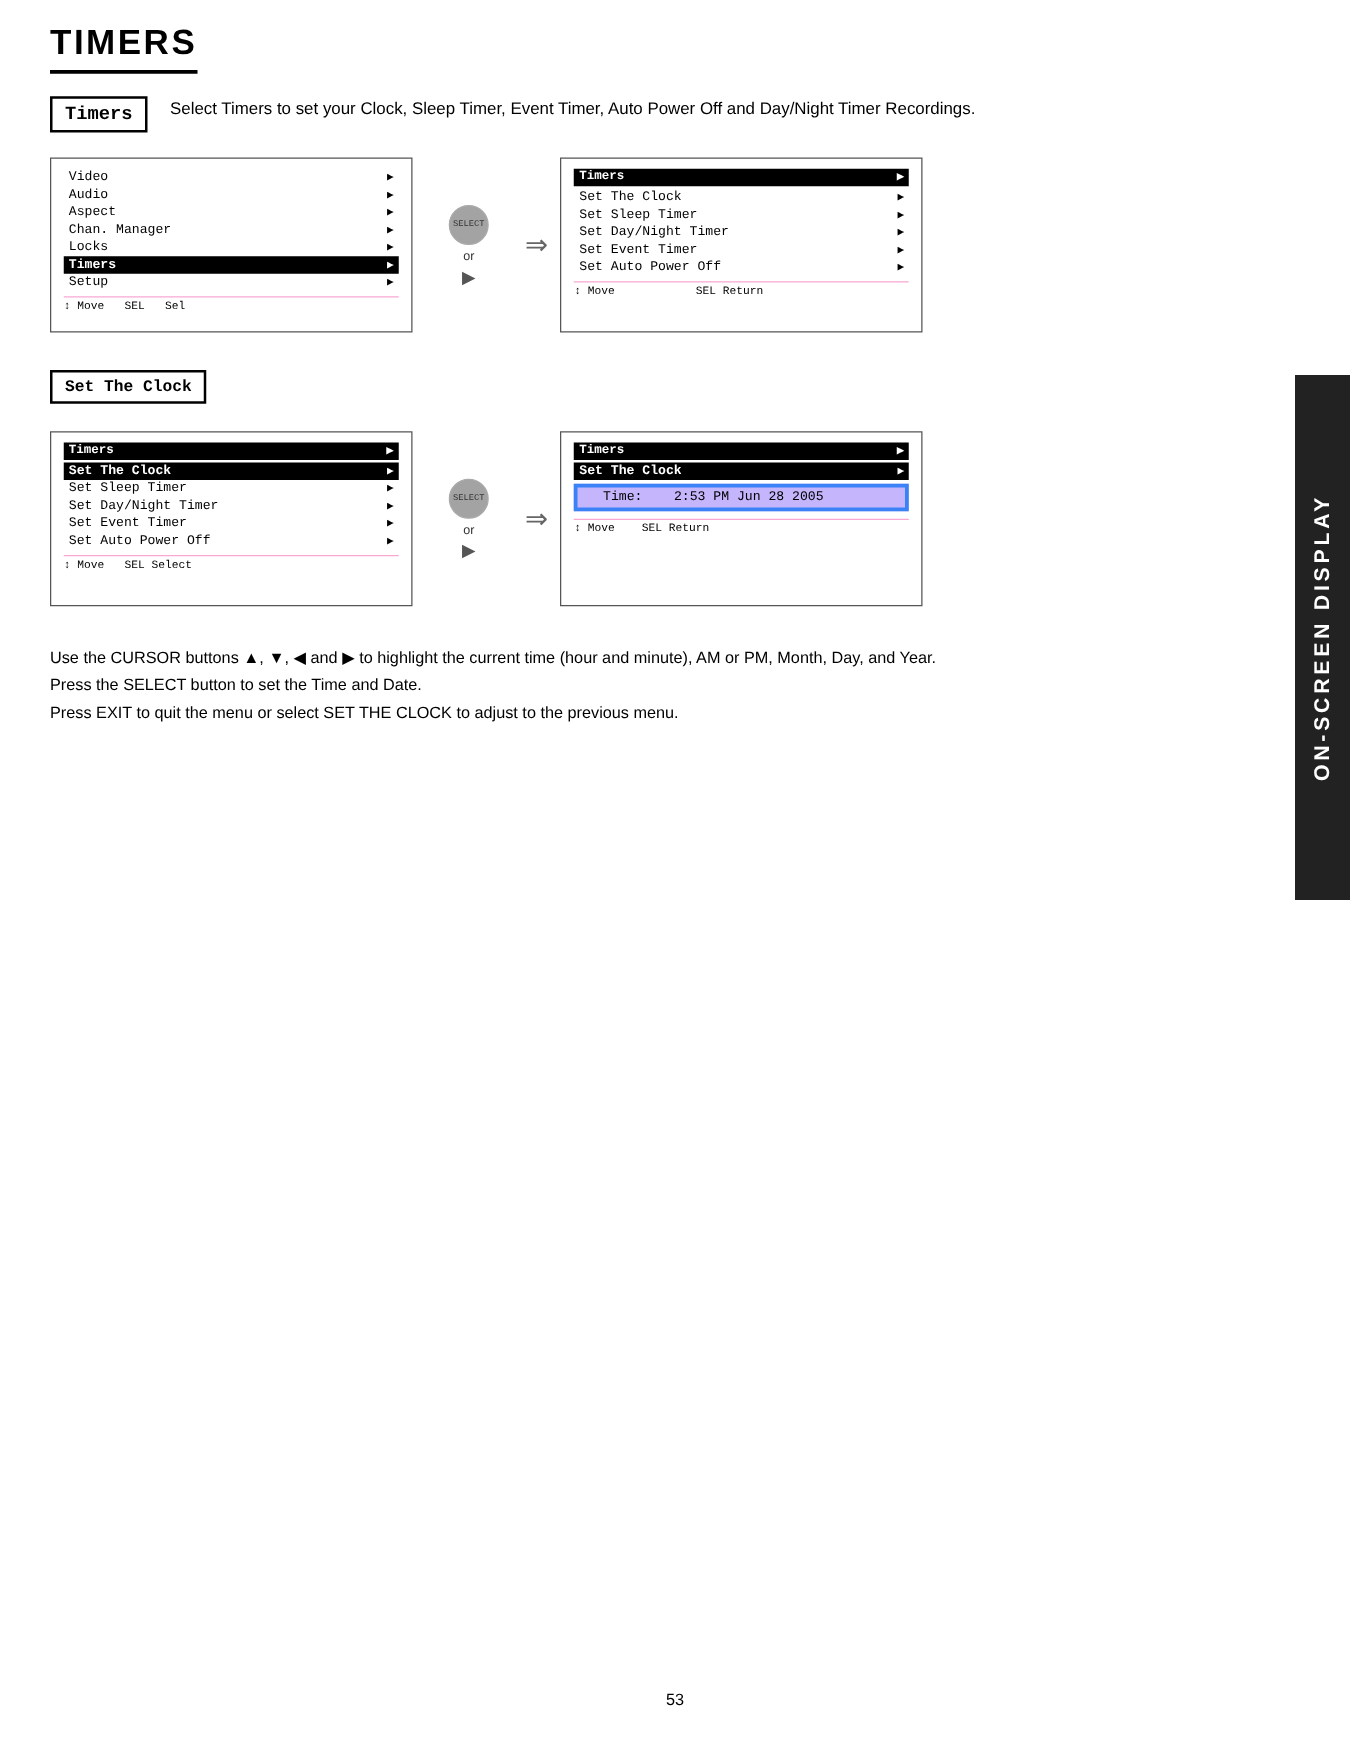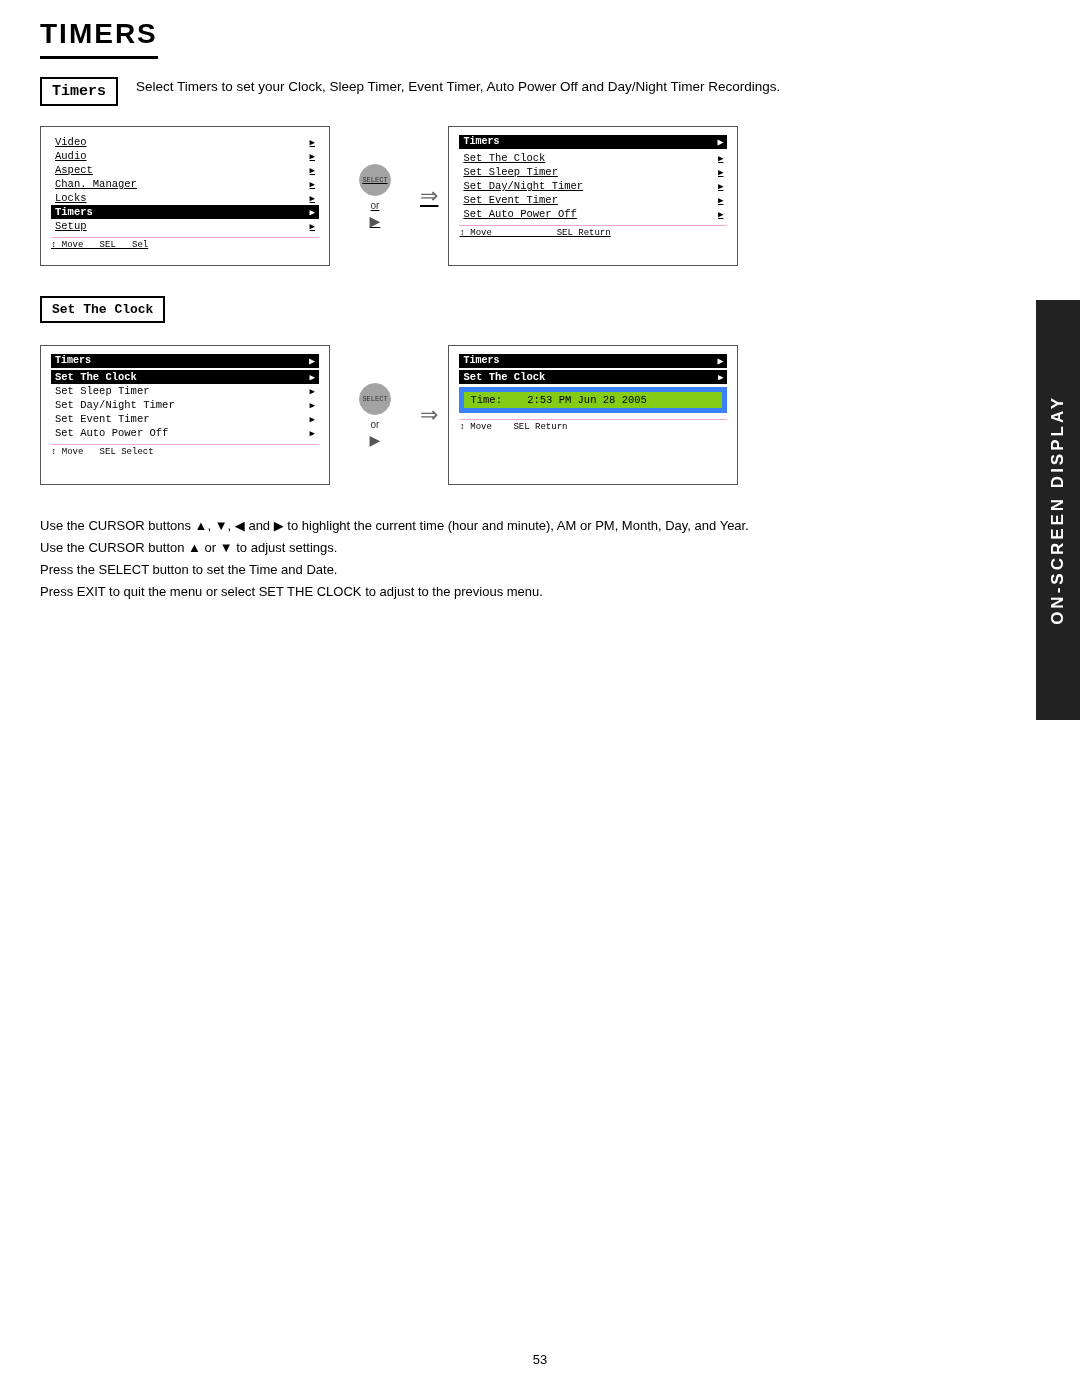--- a/index.html
+++ b/index.html
@@ -50,21 +50,20 @@
       line-height: 1.5;
     }
 
     
     .diagram-section {
       padding: 0 40px;
       margin-bottom: 30px;
       display: flex;
       align-items: center;
       gap: 0;
-      text-decoration: underline;
     }
 
     .menu-item {
       font-size: 10.5px;
       font-family: 'Courier New', monospace;
       padding: 1px 4px;
       display: flex;
       justify-content: space-between;
       align-items: center;
     }
@@ -158,24 +157,24 @@
       margin-bottom: 30px;
       display: flex;
       align-items: center;
       gap: 0;
     }
 
     
     .time-row {
       font-size: 10.5px;
       font-family: 'Courier New', monospace;
-      border: 5px solid #3b82f6;
-      padding: 2px 6px;
+      border: 3px solid #3b82f6;
+      padding: 2px 20px;
       margin: 3px 0;
-      background: #84cc16;
+      background: #c4b5fd;
     }
 
     
     .instructions {
       padding: 0 40px;
       margin-bottom: 20px;
       font-size: 13px;
       line-height: 1.7;
     }
 
@@ -354,21 +353,20 @@
     </div>
     <div class="time-row">
       <span>Time: &nbsp;&nbsp; 2:53 PM Jun 28 2005</span>
     </div>
     <div class="menu-footer" style="margin-top: 6px;">↕ Move &nbsp;&nbsp; SEL Return</div>
   </div>
 </div>
 
 <div class="instructions">
   <div>Use the CURSOR buttons ▲, ▼, ◀ and ▶ to highlight the current time (hour and minute), AM or PM, Month, Day, and Year.</div>
-  <div>Use the CURSOR button ▲ or ▼ to adjust settings.</div>
   <div>Press the SELECT button to set the Time and Date.</div>
   <div>Press EXIT to quit the menu or select SET THE CLOCK to adjust to the previous menu.</div>
 </div>
 
 <div class="page-number">53</div>
 
 <div class="sidebar-vertical">
   <span class="sidebar-text">ON-SCREEN DISPLAY</span>
 </div>
 

